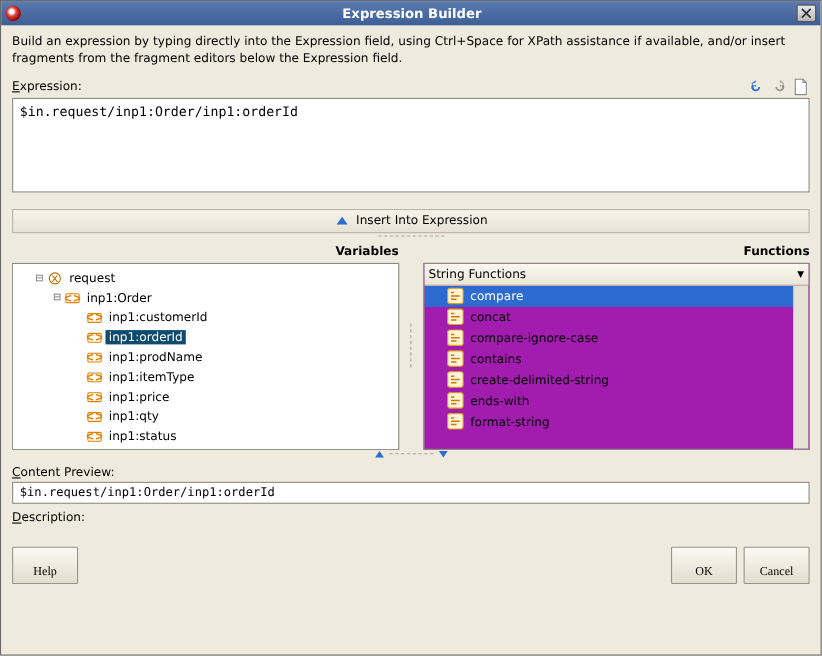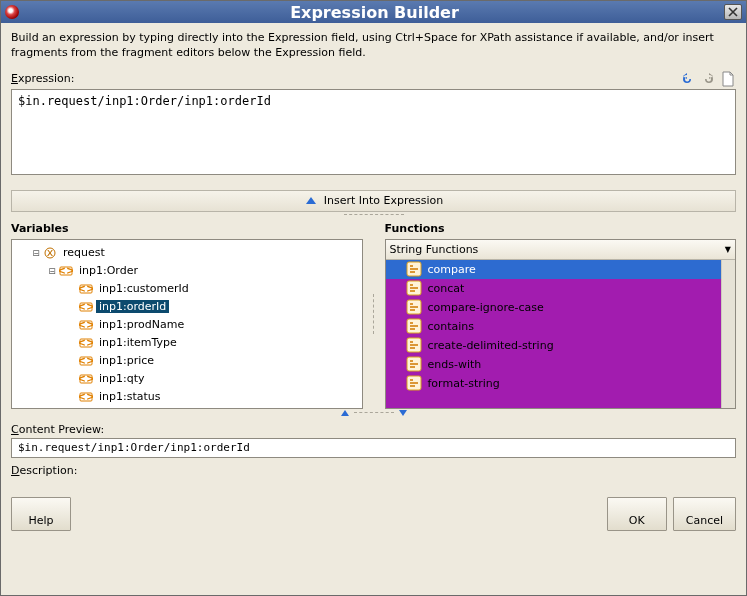--- a/index.html
+++ b/index.html
@@ -1,32 +1,32 @@
 <!DOCTYPE html>
 <html><head>
 <meta charset="utf-8">
 <style>
   * { box-sizing: border-box; margin: 0; padding: 0; font-family: "DejaVu Sans", Arial, sans-serif; font-size: 11px; }
   body { background: #eeeade; width: 747px; height: 596px; overflow: hidden; border: 1px solid #6a6a6a; }
   .titlebar { background: linear-gradient(#5a7ab0,#3e5e98); color: #fff; height: 22px; display: flex; align-items: center; padding: 0 4px; }
   .titlebar .app-icon { width: 14px; height: 14px; border-radius: 7px; background: radial-gradient(circle at 40% 40%,#fff 15%, #d44 35%, #900 70%); margin-right: 6px; }
-  .titlebar .title { flex: 1; text-align: center; font-weight: bold; font-size: 16px; }
+  .titlebar .title { flex: 1; text-align: center; font-weight: bold; font-size: 12px; }
   .titlebar .close { width: 18px; height: 16px; background: linear-gradient(#e8e8e8,#b8b8b8); border: 1px solid #555; border-radius: 2px; display: flex; align-items: center; justify-content: center; color:#333; font-weight:bold; cursor:pointer; }
   .content { padding: 8px 10px 6px 10px; }
   .instructions { margin-bottom: 10px; line-height: 1.35; }
   .row-label { display: flex; justify-content: space-between; align-items: center; margin-bottom: 2px; }
   .toolbar { display: flex; gap: 4px; }
   .toolbar svg { cursor: pointer; }
   .expr-box { width: 100%; height: 86px; background: #fff; border: 1px solid #8e8a80; padding: 4px 6px; font-family: monospace; font-size: 12px; resize: none; outline: none; }
   .insert-bar { margin-top: 12px; border: 1px solid #b8b4a8; background: linear-gradient(#f6f3ea,#e7e2d4); height: 22px; display: flex; align-items: center; justify-content: center; gap: 6px; cursor: pointer; }
   .grips { height: 6px; display:flex; align-items:center; justify-content:center; }
   .grips span { display:inline-block; width:60px; border-top:1px dashed #aaa69a; }
   .panels { display: flex; gap: 8px; margin-top: 2px; }
   .panel { flex: 1; display: flex; flex-direction: column; }
-  .panel-header { text-align: left; font-weight: bold; padding: 2px 0 4px 0; }
+  .panel-header { text-align: right; font-weight: bold; padding: 2px 0 4px 0; }
   .tree-wrap { border: 1px solid #8e8a80; background: #fff; height: 170px; overflow: auto; }
   .tree { padding: 4px 2px; }
   .node { display: flex; align-items: center; height: 18px; white-space: nowrap; }
   .toggle { width: 12px; text-align: center; color:#666; font-size:9px; cursor:pointer; user-select:none;}
   .spacer { display:inline-block; width:16px; }
   .node .icon { width: 16px; display: inline-flex; align-items: center; justify-content:center; margin-right: 2px; }
   .node .label { padding: 0 3px; }
   .node.selected .label { background: #0c4a6e; color: #fff; }
   .scrollbar-v { width:14px; background: #e6e2d6; border-left:1px solid #cfcabc; }
   .func-wrap { border: 1px solid #8e8a80; background: #a21caf; height: 170px; display:flex; flex-direction:column; }
@@ -40,21 +40,21 @@
   .fi-icon { width:16px; height:16px; display:inline-flex; align-items:center; justify-content:center; }
   .grips-v { width:6px; display:flex; align-items:center; justify-content:center; }
   .grips-v span { width:1px; height:40px; border-left:1px dashed #aaa69a; }
   .mid-grips { height:8px; display:flex; align-items:center; justify-content:center; gap:4px; }
   .mid-grips svg { cursor:pointer; }
   .field-label { margin-top:6px; margin-bottom:2px; }
   .preview-box { width:100%; height:20px; border:1px solid #8e8a80; background:#fff; padding:2px 6px; font-family:monospace; font-size:11px; }
   .desc-box { width:100%; height:60px; border:1px solid #8e8a80; background:#fff; padding:6px 6px; resize:none; outline:none; }
   .footer { display:flex; align-items:center; padding: 12px 10px 8px 10px; }
   .footer .gap { flex:1; }
-  .btn { min-width:60px; height:22px; border:1px solid #999488; background:linear-gradient(#fbf9f3,#e2ddcd); cursor:pointer; padding:16px 12px; border-radius:1px; }
+  .btn { min-width:60px; height:22px; border:1px solid #999488; background:linear-gradient(#fbf9f3,#e2ddcd); cursor:pointer; padding:16px 12px; border-radius:1px;font-family:Liberation Serif, serif; }
   .btn + .btn { margin-left:6px; }
   u.hot { text-decoration: underline; }
 </style>
 </head>
 <body>
 
 <div class="titlebar">
   <div class="app-icon"></div>
   <div class="title">Expression Builder</div>
   <div class="close">

